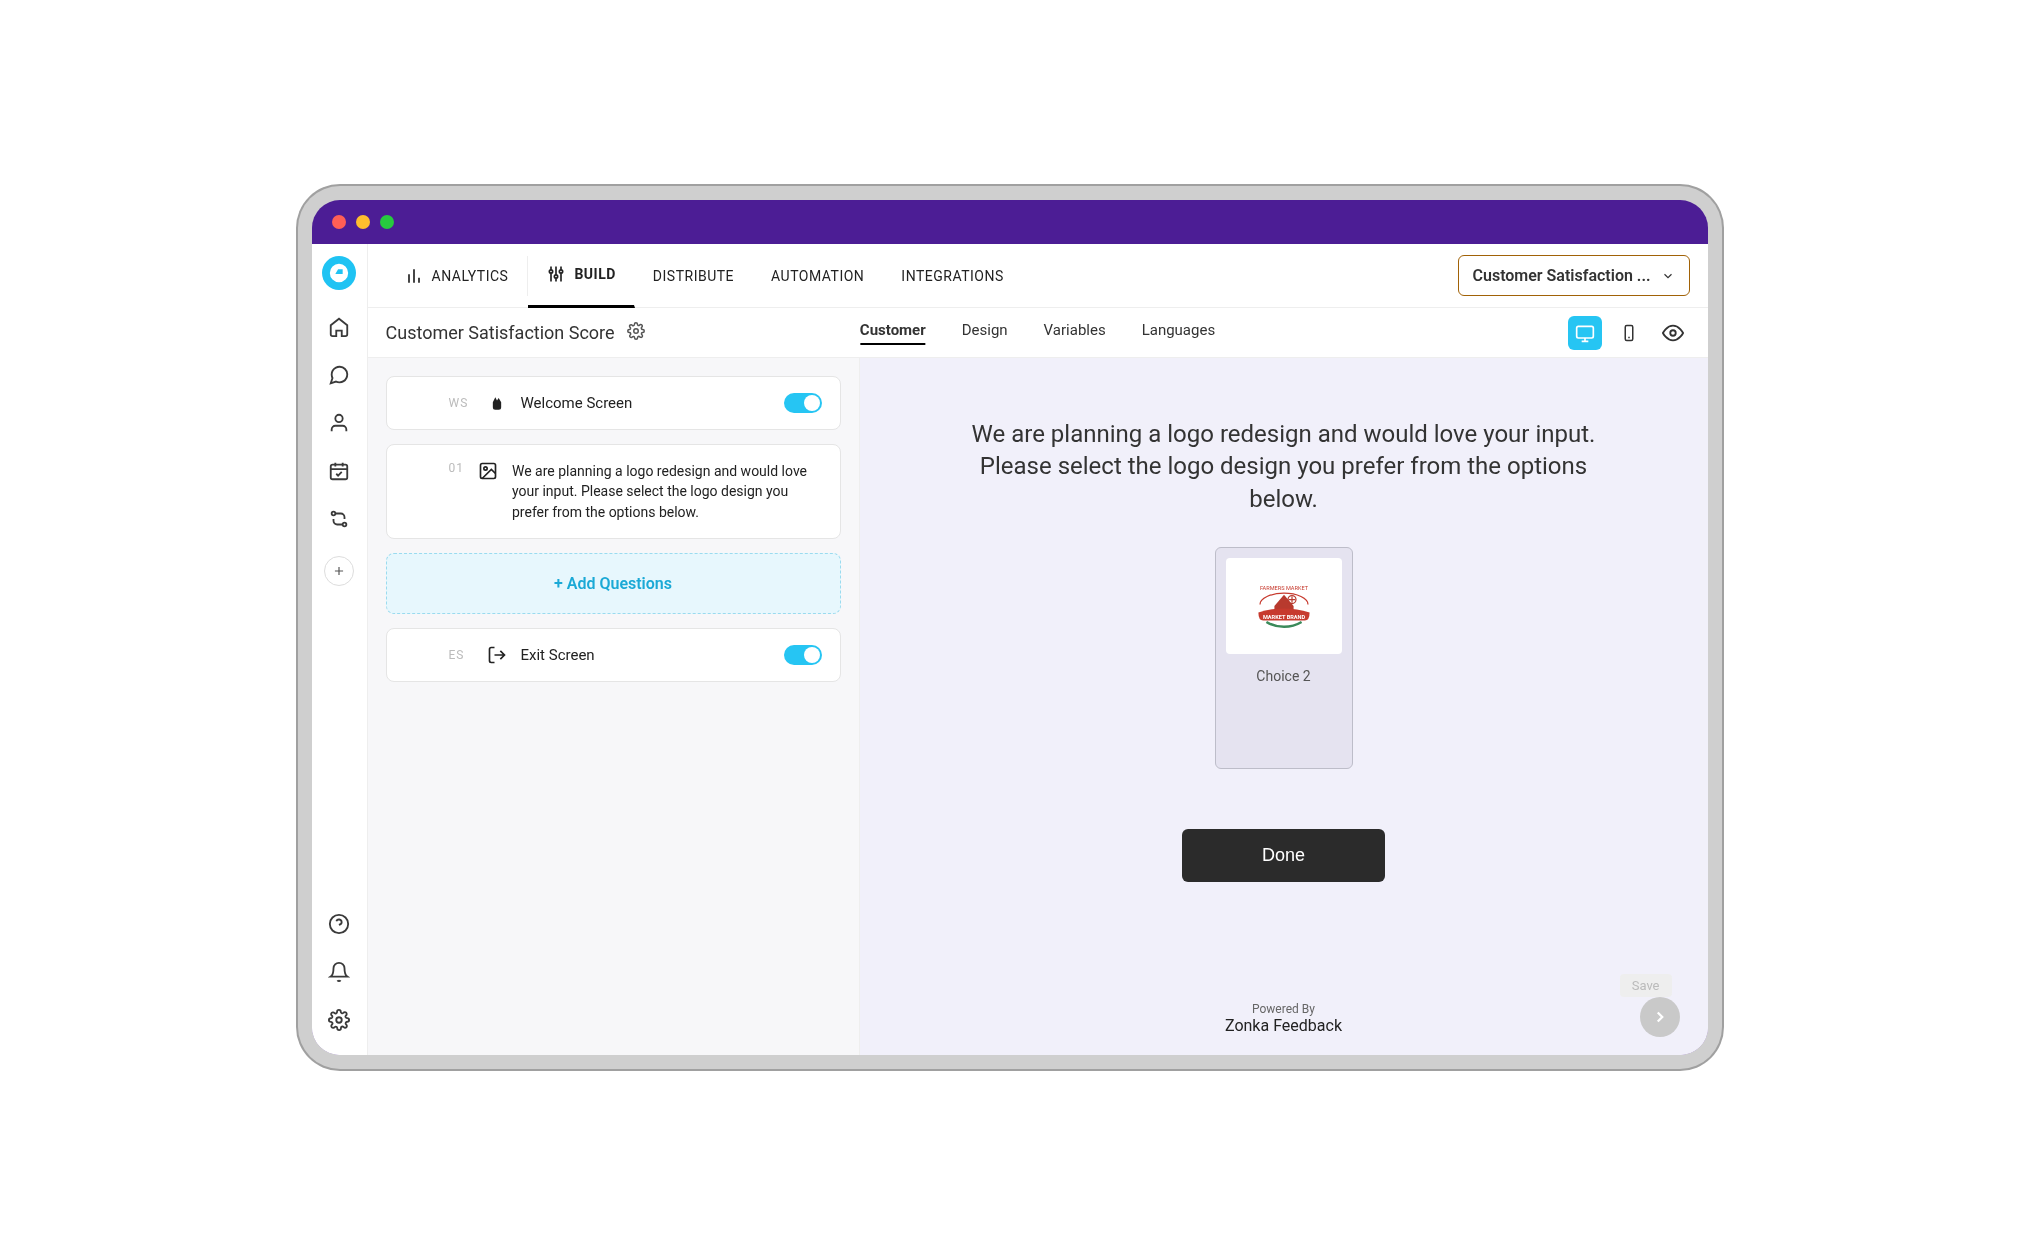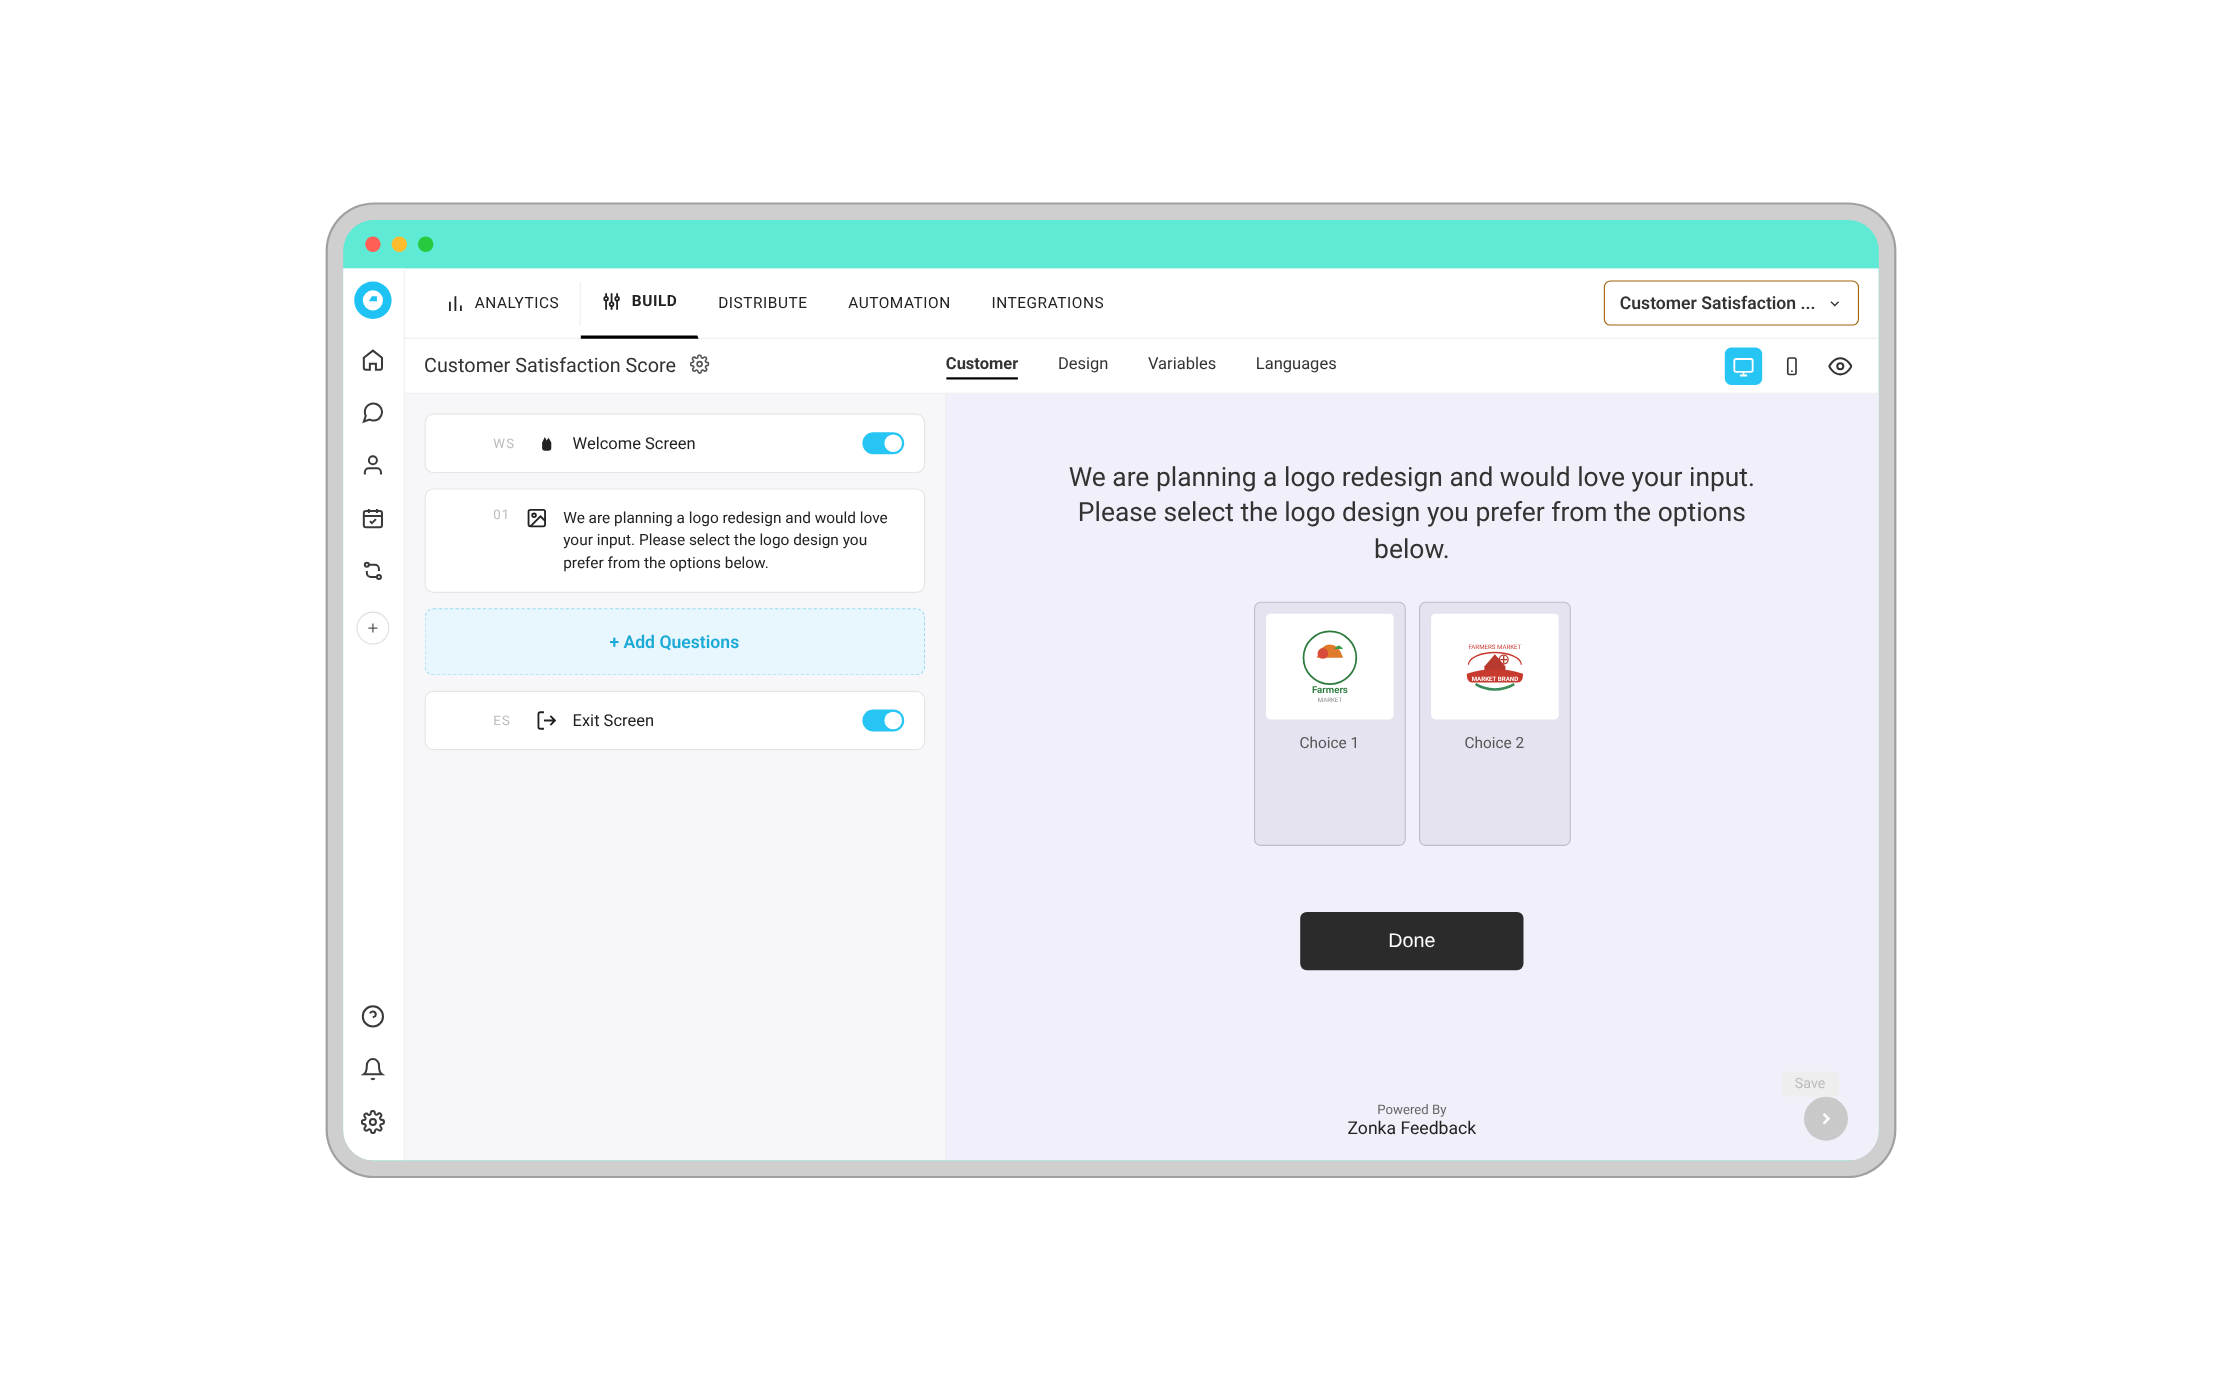--- a/index.html
+++ b/index.html
@@ -8,21 +8,21 @@
     background: #fff;
     display: flex;
     justify-content: center;
     align-items: center;
     min-height: 100vh;
     padding: 40px;
   }
   .device-frame {
     width: 1396px;
     height: 855px;
-    background: #5eead4;
+    background: #4c1d95;
     border-radius: 28px;
     box-shadow: 0 0 0 14px #cfcfcf, 0 0 0 16px #a0a0a0;
     overflow: hidden;
     display: flex;
     flex-direction: column;
   }
   .title-bar {
     height: 44px;
     display: flex;
     align-items: center;
@@ -366,33 +366,20 @@
             </span>
             <span class="card-label">Exit Screen</span>
             <div class="toggle"></div>
           </div>
         </div>
 
         <div class="preview">
           <div class="q-text">We are planning a logo redesign and would love your input. Please select the logo design you prefer from the options below.</div>
 
           <div class="choices">
-            <div class="choice-card">
-              <div class="choice-img">
-                <svg width="80" height="80" viewBox="0 0 100 100">
-                  <circle cx="50" cy="40" r="30" fill="none" stroke="#2a7a3b" stroke-width="2"></circle>
-                  <path d="M35 40 q5 -15 15 -15 q10 0 15 15" fill="#e07a2b"></path>
-                  <circle cx="42" cy="35" r="6" fill="#d94b3a"></circle>
-                  <path d="M55 30 q5 -8 10 0" fill="#3a9a4b"></path>
-                  <text x="50" y="80" text-anchor="middle" font-size="11" fill="#2a7a3b" font-weight="600">Farmers</text>
-                  <text x="50" y="90" text-anchor="middle" font-size="7" fill="#888">MARKET</text>
-                </svg>
-              </div>
-              <div class="choice-label">Choice 1</div>
-            </div>
             <div class="choice-card">
               <div class="choice-img">
                 <svg width="80" height="80" viewBox="0 0 100 100">
                   <path d="M20 48 a30 14 0 1 1 60 0" fill="none" stroke="#c73a2e" stroke-width="1.5"></path>
                   <text x="50" y="30" text-anchor="middle" font-size="7" fill="#c73a2e">FARMERS MARKET</text>
                   <path d="M38 50 l12 -14 l12 14 v12 h-24 z" fill="#b83a2e"></path>
                   <rect x="44" y="54" width="6" height="8" fill="#7a2820"></rect>
                   <circle cx="60" cy="42" r="5" fill="none" stroke="#b83a2e" stroke-width="1.5"></circle>
                   <path d="M56 42 h8 M60 38 v8" stroke="#b83a2e" stroke-width="1.5"></path>
                   <path d="M18 58 q32 -10 64 0 q0 10 -6 10 h-52 q-6 0 -6 -10" fill="#c73a2e"></path>

